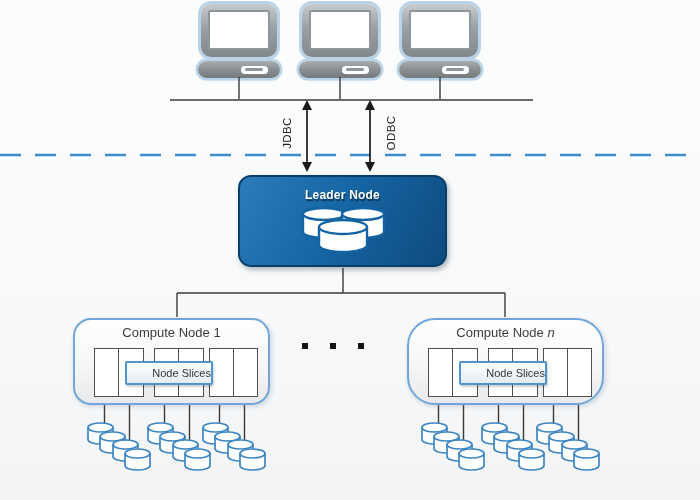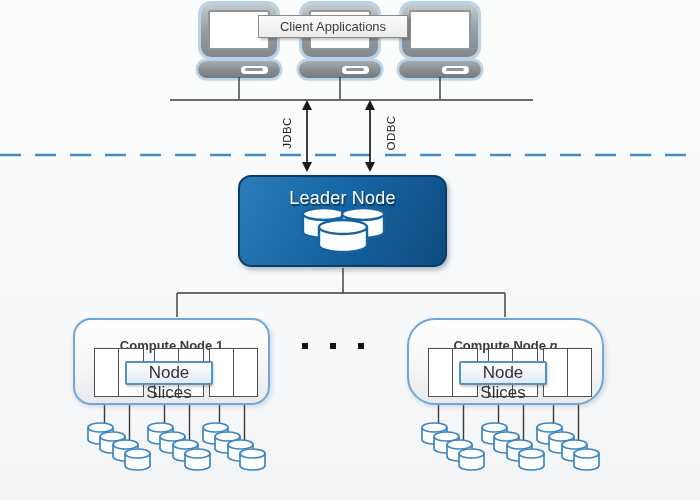--- a/index.html
+++ b/index.html
@@ -40,42 +40,42 @@
   }
   #jdbc-label{left:266px; top:126px;}
   #odbc-label{left:370px; top:126px;}
   
   #leader-node{
     position:absolute; left:238px; top:175px; width:209px; height:92px; box-sizing:border-box;
     border-radius:13px; border:2px solid #0a3e67;
     background:linear-gradient(118deg,#2b7cb8 0%,#1766a5 45%,#0d4b7f 100%);
     box-shadow:2px 3px 5px rgba(40,60,80,.35); z-index:3;
   }
-  #leader-title{margin-top:11px; text-align:center; font-size:18px; font-weight:normal; color:#ffffff;
+  #leader-title{margin-top:11px; text-align:center; font-size:12px; font-weight:bold; color:#ffffff;
     text-shadow:1px 1.5px 1px rgba(5,40,70,.85); letter-spacing:.2px;}
   #leader-icon{position:absolute; left:50%; transform:translateX(-50%); top:29px;}
   
   .compute-node{
     position:absolute; top:318px; width:197px; height:87px; box-sizing:border-box;
     border-radius:18px; border:2px solid #71a7d8;
     background:linear-gradient(180deg,#ffffff 0%,#f5f6f7 55%,#e8e9ea 100%);
     box-shadow:1.5px 2px 4px rgba(100,130,160,.25); z-index:3;
   }
   #compute-node-1{left:73px;} #compute-node-n{left:407px;border-radius:28px;}
-  .compute-title{padding-top:18px; text-align:center; font-size:13px; color:#3b3b3b;font-weight:bold;}
+  .compute-title{padding-top:5px; text-align:center; font-size:13px; color:#3b3b3b;}
   .slice-pair{position:absolute; top:28px; width:50px; height:49px; box-sizing:border-box;
     background:#ffffff; border:1px solid #4f4f4f; display:flex;}
   .slice-pair .cell-a{width:50%; height:100%; border-right:1px solid #4f4f4f; box-sizing:border-box;}
   .slice-pair .cell-b{width:50%; height:100%;}
   .p1{left:19px;} .p2{left:79px;} .p3{left:134px; width:49px;}
   .slices-label{
     position:absolute; left:50px; top:41px; width:84px; height:20px; box-sizing:content-box;
     border:2px solid #4f94cd; border-radius:2px;
     background:linear-gradient(180deg,#ffffff,#e2ebf4);
-    font-size:17px; line-height:20px; text-align:center; color:#333333;
+    font-size:11px; line-height:20px; text-align:right; color:#333333;
     box-shadow:1px 1.5px 2px rgba(0,0,0,.18); z-index:4;
   }
   .italic{font-style:italic;}
   
   #dots{position:absolute; left:302px; top:343px; width:64px; height:8px; z-index:2;}
   .dot{position:absolute; top:0; width:6px; height:6px; background:#141414;}
   #footer-label{
     position:absolute; left:195px; top:467px; width:320px; text-align:center;
     font-size:13.5px; font-weight:bold; color:#141414; letter-spacing:.2px;
   }
@@ -196,21 +196,20 @@
     <div class="mon-frame">
         <div class="mon-screen"></div>
       </div>
     <div class="mon-base">
         <div class="mon-slot">
           <div class="mon-slot-inner"></div>
         </div>
       </div>
   </div>
 
-  <div id="client-label" class="box-label">Client Applications</div>
 
   <div id="jdbc-label" class="vlabel">JDBC</div>
   <div id="odbc-label" class="vlabel">ODBC</div>
 
   <div id="leader-node">
     <div id="leader-title">Leader Node</div>
     <svg id="leader-icon" width="112" height="50" viewBox="0 0 112 50">
       <g fill="#ffffff" stroke="#1463a2" stroke-width="2.4">
         <path d="M16 8 v18 a21 6 0 0 0 42 0 v-18"></path>
           <ellipse cx="37" cy="8" rx="21" ry="6"></ellipse>

